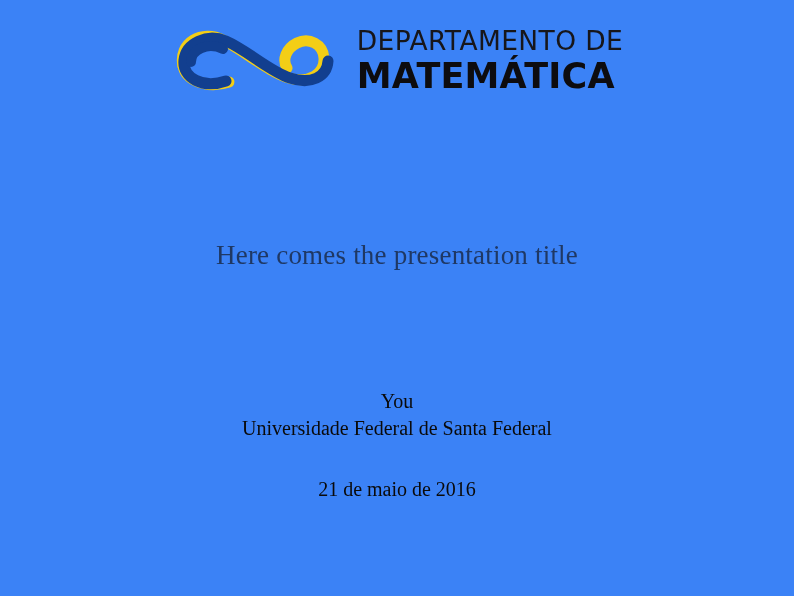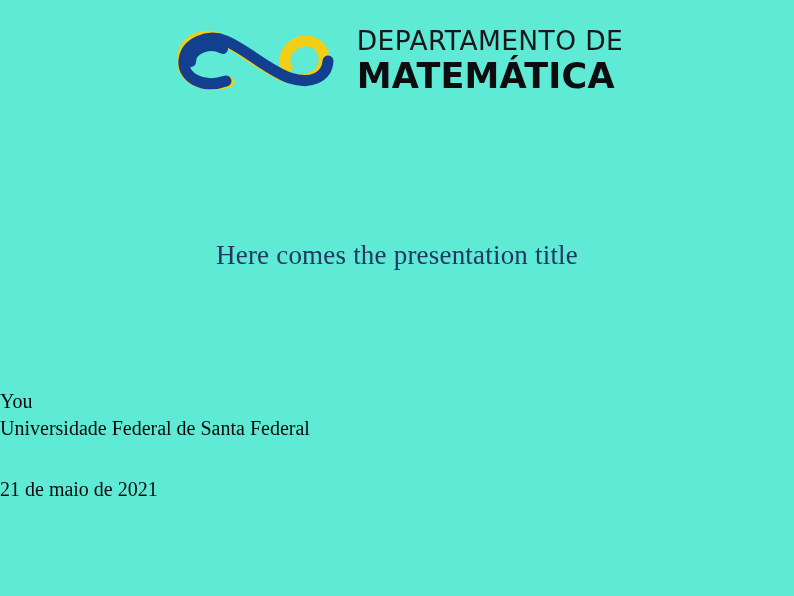--- a/index.html
+++ b/index.html
@@ -10,21 +10,21 @@
   }
 
   body {
     font-family: "Liberation Serif", "DejaVu Serif", serif;
   }
 
   .slide {
     position: relative;
     width: 794px;
     height: 596px;
-    background: #5eead4;
+    background: #3b82f6;
     overflow: hidden;
     margin: 0 auto;
   }
 
   
   .logo-block {
     position: absolute;
     left: 0;
     right: 0;
     top: 18px;
@@ -87,21 +87,21 @@
     line-height: 1.15;
     margin: 0;
   }
 
   
   .credits-area {
     position: absolute;
     left: 0;
     right: 0;
     top: 388px;
-    text-align: left;
+    text-align: center;
     color: #0a0a0a;
   }
 
   .author-name {
     font-family: "Liberation Serif", "DejaVu Serif", serif;
     font-size: 20px;
     line-height: 1.35;
     margin: 0;
   }
 
@@ -152,16 +152,16 @@
     </div>
   </div>
 
   <div class="title-area">
     <h1 class="presentation-title">Here comes the presentation title</h1>
   </div>
 
   <div class="credits-area">
     <p class="author-name">You</p>
     <p class="institute-name">Universidade Federal de Santa Federal</p>
-    <p class="date-line">21 de maio de 2021</p>
+    <p class="date-line">21 de maio de 2016</p>
   </div>
 
 </div>
 
 </body></html>

